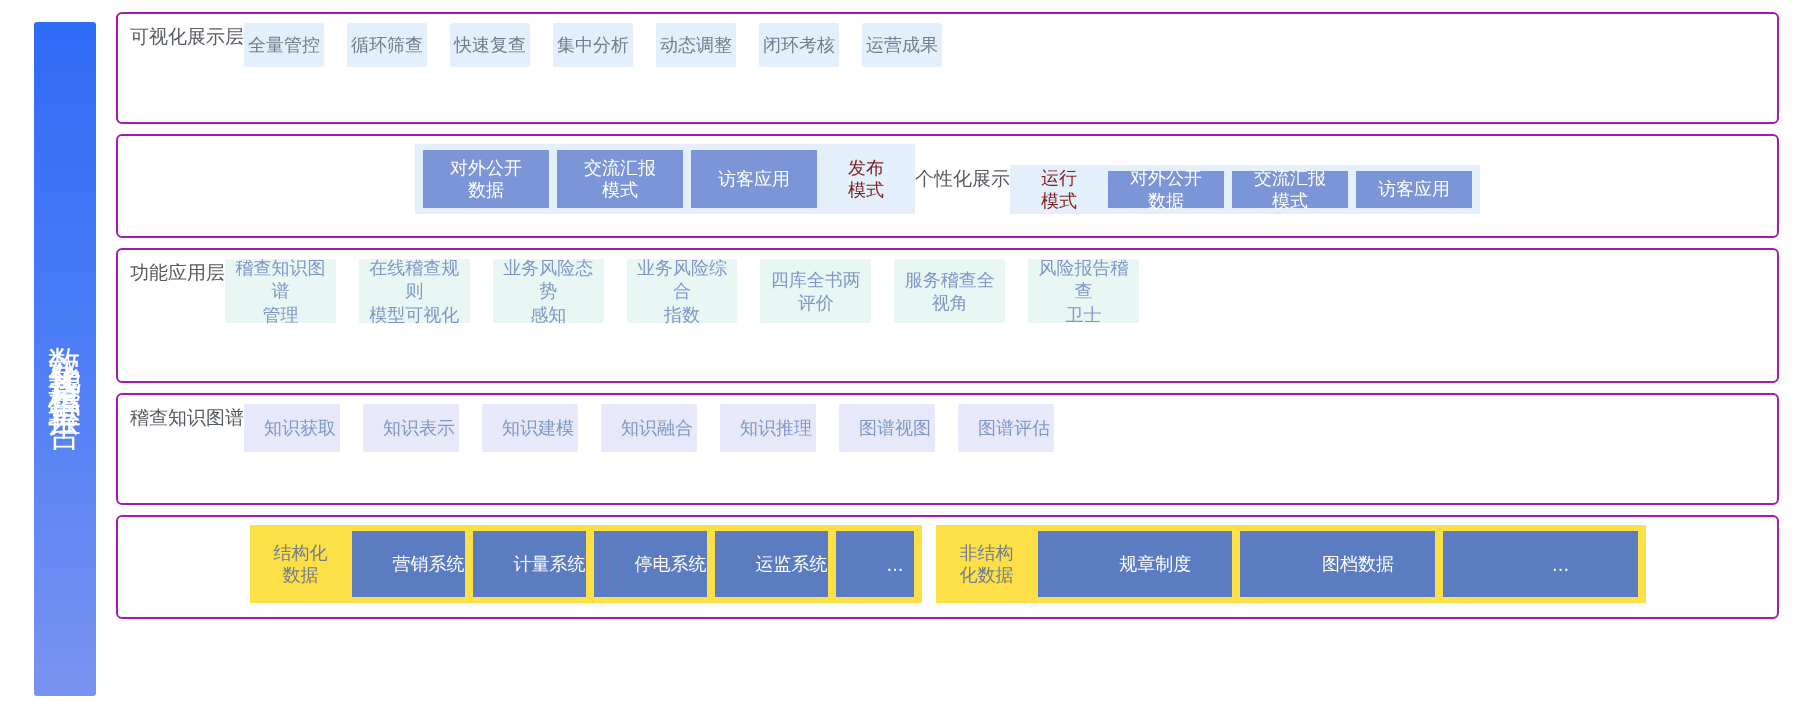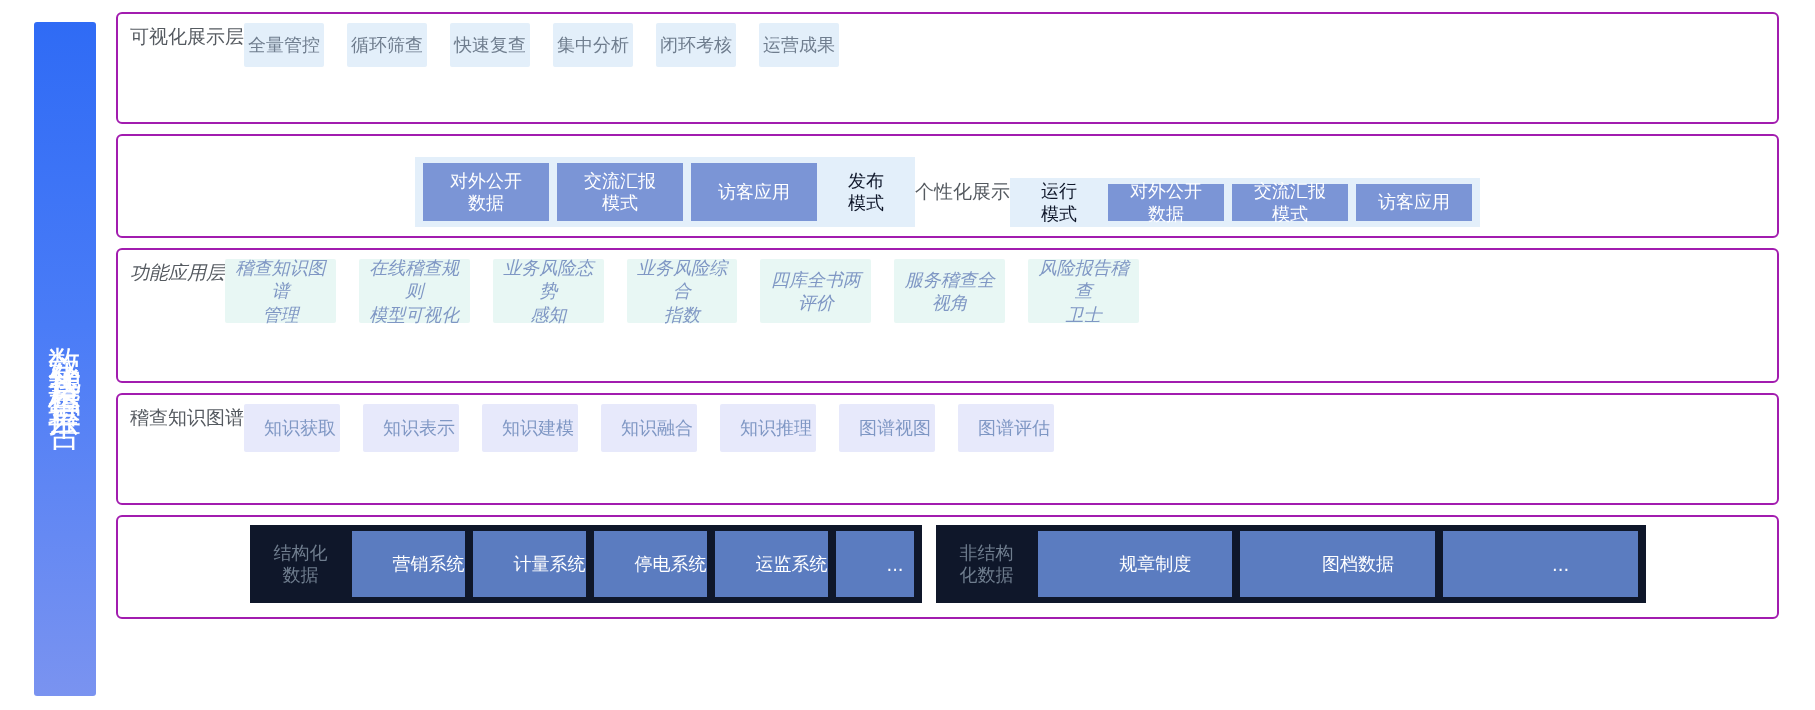--- a/index.html
+++ b/index.html
@@ -58,53 +58,53 @@
     padding: 6px 4px;
     border-radius: 2px;
     white-space: pre-line;
   }
 
   
   .p1 { height: 112px; }
   .p1 .cell { background: #e3effa; color: #6f7d8e; height: 44px; }
 
   
-  .p2 { height: 104px; padding: 21px 12px; justify-content: center; }
+  .p2 { height: 104px; padding: 8px 12px; justify-content: center; }
   .p2-row { display: flex; align-items: stretch; height: 70px; }
   .group {
     background: #e3effa;
     display: flex; align-items: stretch; gap: 8px;
     padding: 6px 8px;
   }
   .g-left { width: 500px; }
   .g-right { width: 470px; margin-left: auto; margin-top: 21px; }
   .chip {
     display: flex; align-items: center; justify-content: center;
     text-align: center; font-size: 18px; line-height: 1.25;
     white-space: pre-line; padding: 2px 6px;
   }
   .chip-solid { background: #7b95d6; color: #ffffff; flex: 1 1 0; }
-  .chip-ghost { color: #0f172a; background: transparent; width: 82px; flex: 0 0 82px; }
+  .chip-ghost { color: #7f1d1d; background: transparent; width: 82px; flex: 0 0 82px; }
   .p2-center {
     flex: 1 1 auto; display: flex; align-items: center; justify-content: center;
     font-size: 19px; color: #555a60;
   }
 
   
-  .p3 { height: 135px; font-style: italic; }
+  .p3 { height: 135px; }
   .p3 .cell { background: #e8f7f4; color: #7f97c4; height: 64px; }
 
   
   .p4 { height: 112px; }
   .p4 .cell { background: #e7e9fb; color: #7f97c4; height: 48px; padding-left: 20px; }
 
   
   .p5 { height: 104px; padding: 8px 12px; justify-content: center; }
   .p5-row { display: flex; align-items: stretch; height: 78px; gap: 14px; }
-  .dgroup { background: #0f172a; display: flex; align-items: stretch; gap: 8px; padding: 6px 8px; }
+  .dgroup { background: #fde047; display: flex; align-items: stretch; gap: 8px; padding: 6px 8px; }
   .dgroup-struct { flex: 1 1 0; }
   .dgroup-unstruct { flex: 0 0 710px; }
   .dlabel {
     display: flex; align-items: center; justify-content: center;
     text-align: center; font-size: 18px; line-height: 1.25;
     color: #6f7d8e; white-space: pre-line;
     flex: 0 0 86px;
   }
   .dbox {
     background: #5b7cc0; color: #ffffff;
@@ -124,20 +124,21 @@
 
   <div class="stack">
 
     <div class="panel p1">
       <div class="panel-title">可视化展示层</div>
       <div class="row">
         <div class="cell">全量管控</div>
         <div class="cell">循环筛查</div>
         <div class="cell">快速复查</div>
         <div class="cell">集中分析</div>
+        <div class="cell">动态调整</div>
         <div class="cell">闭环考核</div>
         <div class="cell">运营成果</div>
       </div>
     </div>
 
     <div class="panel p2">
       <div class="p2-row">
         <div class="group g-left">
           <div class="chip chip-solid">对外公开
 数据</div>

